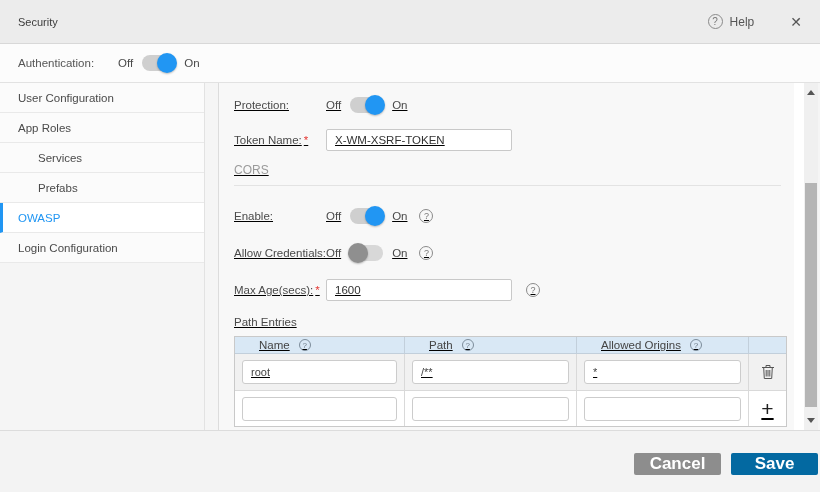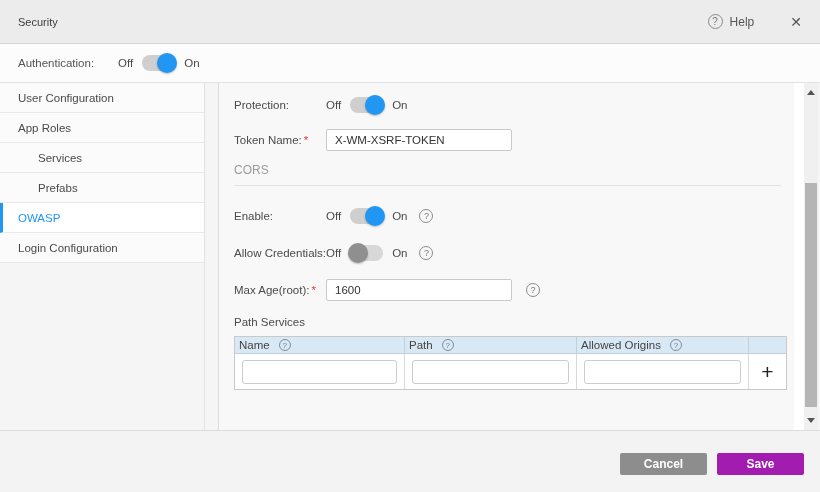--- a/index.html
+++ b/index.html
@@ -46,21 +46,21 @@
   .side-item { height:30px; display:flex; align-items:center;
     background:#fbfbfb; border-bottom:1px solid #e9e9e9;
     font-size:11.5px; color:#4a4a4a; padding-left:18px; cursor:pointer; }
   .side-item.indent { padding-left:38px; }
   .side-item.selected { background:#ffffff; color:#2196f3;
     border-left:3px solid #2196f3; padding-left:15px; }
 
   .panel { position:absolute; left:218px; top:0; width:586px; height:347px;
     background:#ffffff; border-left:1px solid #dcdcdc; overflow:hidden; }
   .form { position:absolute; left:0; top:0; width:575px; height:347px;
-    background:#f8f8f8; padding:8px 0 0 15px; }
+    background:#f8f8f8; padding:8px 0 0 15px;text-decoration:underline; }
 
   .frow { display:flex; align-items:center; }
   .frow-toggle { height:28px; }
   .flabel { width:92px; font-size:11.5px; color:#4a4a4a; white-space:nowrap; flex:0 0 auto; }
   .req { color:#e53935; margin-left:2px; }
   .text-input { width:186px; height:22px; border:1px solid #c9c9c9; border-radius:2px;
     background:#fff; font-size:11.5px; color:#333; padding-left:8px;
     font-family:"Liberation Sans", sans-serif; }
   .row-token { margin-top:8px; height:26px; }
   .section-title { margin-top:10px; height:16px; font-size:12px; color:#9a9a9a; }
@@ -69,21 +69,21 @@
   .row-cred { margin-top:9px; }
   .row-maxage { margin-top:10px; height:26px; }
   .q-after-toggle { margin-left:12px; width:14px; height:14px; font-size:9px; }
   .q-after-input { margin-left:14px; width:14px; height:14px; font-size:9px; }
 
   .pe-label { margin-top:13px; height:16px; font-size:11.5px; color:#4a4a4a; }
 
   
   .pe-table { margin-top:4px; width:553px; border:1px solid #c9c9c9; background:#fff; }
   .pe-hrow { display:flex; height:17px; background:#d9e8f5; border-bottom:1px solid #c2cfdb; }
-  .pe-hcell { display:flex; align-items:center; padding-left:4px;
+  .pe-hcell { display:flex; align-items:center; padding-left:24px;
     font-size:11.5px; color:#444; border-right:1px solid #c2cfdb; }
   .pe-hcell .qicon { width:12px; height:12px; font-size:8px; margin-left:9px; border-color:#7d8d9b; color:#6c7a87; }
   .pe-row { display:flex; }
   .pe-row.filled { height:37px; background:#f1f1f1; border-bottom:1px solid #d9d9d9; }
   .pe-row.empty { height:35px; background:#ffffff; }
   .pe-cell { display:flex; align-items:center; border-right:1px solid #d9d9d9; }
   .c-name { width:170px; } .c-path { width:172px; } .c-origin { width:172px; }
   .c-action { width:37px; border-right:none; justify-content:center; align-items:center; display:flex; }
   .cell-input { width:calc(100% - 14px); margin:0 7px; height:24px; border:1px solid #ccc;
     border-radius:3px; background:#fff; font-size:11px; color:#444; padding-left:8px;
@@ -97,24 +97,24 @@
     border-left:4px solid transparent; border-right:4px solid transparent; }
   .sb-up { top:7px; border-bottom:5px solid #555; }
   .sb-down { bottom:7px; border-top:5px solid #555; }
   .sb-thumb { position:absolute; left:1px; top:100px; width:12px; height:224px; background:#b5b5b5; }
 
   
   .footer { position:absolute; left:0; top:430px; width:820px; height:62px;
     background:#f3f3f3; border-top:1px solid #dcdcdc;
     display:flex; justify-content:flex-end; }
   .btn { width:87px; height:22px; margin-top:22px; border:none; border-radius:2px;
-    color:#fff; font-size:12px; font-weight:700; cursor:pointer;
+    color:#fff; font-size:17px; font-weight:700; cursor:pointer;
     font-family:"Liberation Sans", sans-serif; }
   .btn-cancel { background:#8d8d8d; margin-right:10px; }
-  .btn-save { background:#a21caf; margin-right:16px; }
+  .btn-save { background:#0369a1; margin-right:2px; }
 </style>
 </head>
 <body>
 
 <div class="dialog">
 
   <div class="titlebar">
     <span class="title">Security</span>
     <div class="titlebar-right">
       <span class="help-group">
@@ -179,43 +179,64 @@
           <span class="flabel">Allow Credentials:</span>
           <span class="tg-off-label">Off</span>
           <span class="toggle off">
               <span class="knob"></span>
             </span>
           <span class="tg-on-label">On</span>
           <span class="qicon q-after-toggle">?</span>
         </div>
 
         <div class="frow row-maxage">
-          <span class="flabel"><span>Max Age(root):</span><span class="req">*</span></span>
+          <span class="flabel"><span>Max Age(secs):</span><span class="req">*</span></span>
           <input class="text-input" type="text" value="1600" style="">
           <span class="qicon q-after-input">?</span>
         </div>
 
-        <div class="pe-label">Path Services</div>
+        <div class="pe-label">Path Entries</div>
         <div class="pe-table">
           <div class="pe-hrow">
             <div class="pe-hcell c-name">
               <span>Name</span>
               <span class="qicon">?</span>
             </div>
             <div class="pe-hcell c-path">
               <span>Path</span>
               <span class="qicon">?</span>
             </div>
             <div class="pe-hcell c-origin">
               <span>Allowed Origins</span>
               <span class="qicon">?</span>
             </div>
             <div class="pe-hcell c-action"></div>
           </div>
 
+          <div class="pe-row filled">
+            <div class="pe-cell c-name">
+                <input class="cell-input" type="text" value="root" style="">
+              </div>
+            <div class="pe-cell c-path">
+                <input class="cell-input" type="text" value="/**" style="">
+              </div>
+            <div class="pe-cell c-origin">
+                <input class="cell-input" type="text" value="*" style="">
+              </div>
+            <div class="pe-cell c-action">
+              <span class="trash-btn">
+                <svg width="14" height="16" viewBox="0 0 14 16" fill="none" stroke="#555" stroke-width="1">
+                  <path d="M1 3.5 H13"></path>
+                  <path d="M5 3.5 V1.5 H9 V3.5"></path>
+                  <path d="M2.7 3.5 L3.3 14.5 H10.7 L11.3 3.5"></path>
+                  <path d="M5.2 6 V12.5 M7 6 V12.5 M8.8 6 V12.5"></path>
+                </svg>
+              </span>
+            </div>
+          </div>
 
           <div class="pe-row empty">
             <div class="pe-cell c-name">
                 <input class="cell-input" type="text" value="" style="">
               </div>
             <div class="pe-cell c-path">
                 <input class="cell-input" type="text" value="" style="">
               </div>
             <div class="pe-cell c-origin">
                 <input class="cell-input" type="text" value="" style="">

